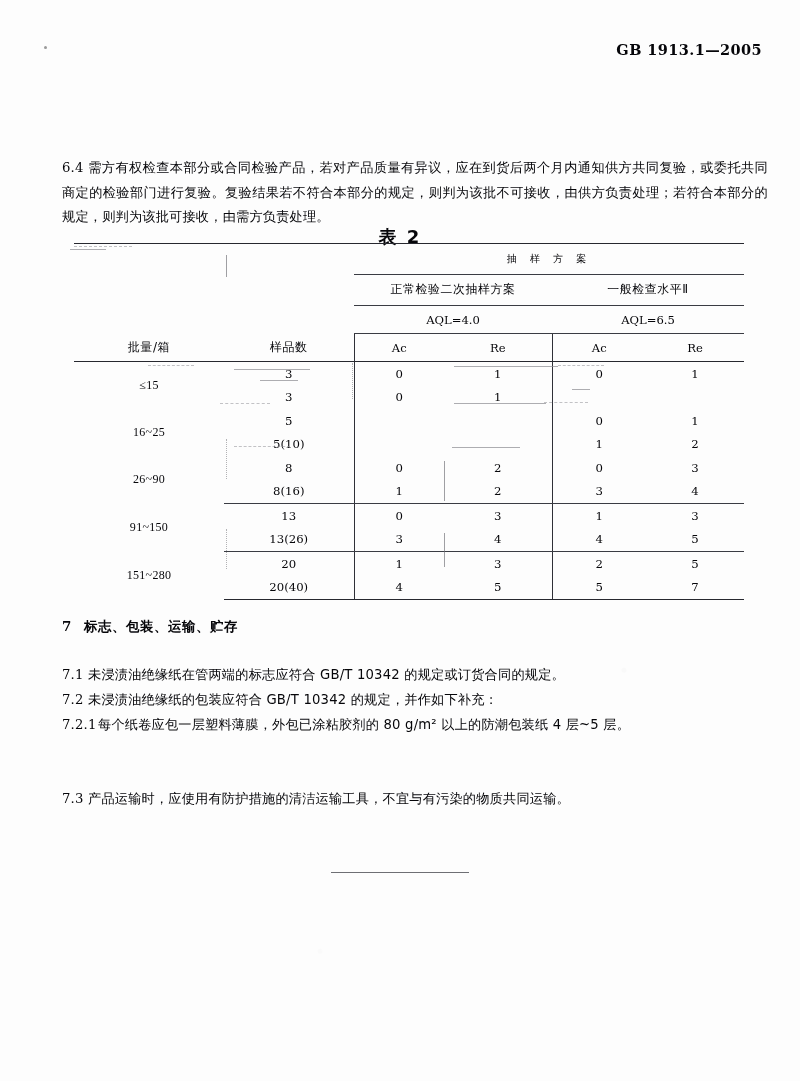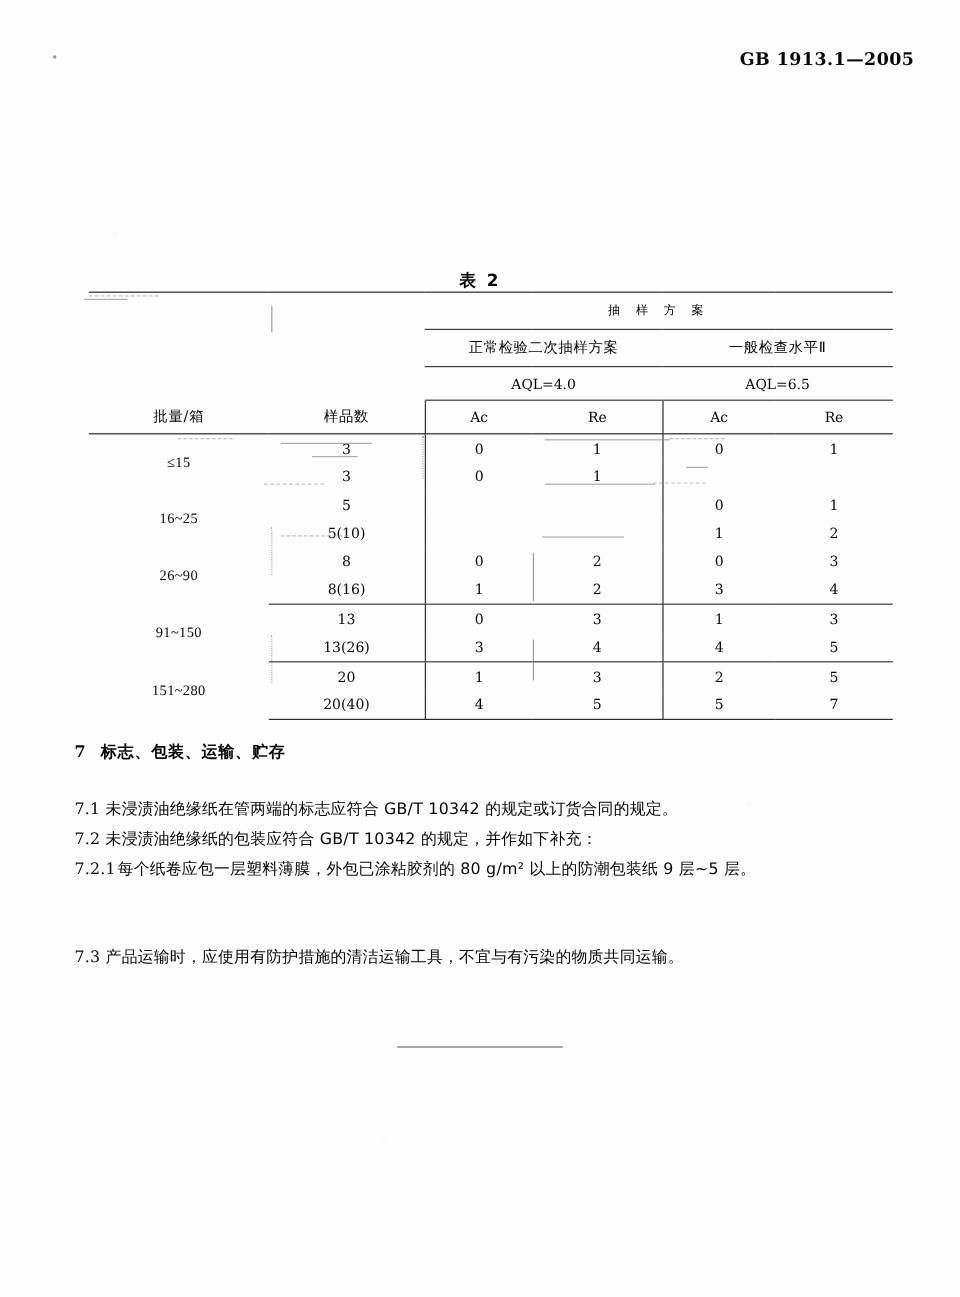--- a/index.html
+++ b/index.html
@@ -69,21 +69,21 @@
     font-family: "DejaVu Serif", "Liberation Serif", serif;
   }
 
   
   #table-caption {
     position: absolute;
     top: 225px;
     left: 0;
     width: 800px;
     text-align: center;
-    font-size: 14px;
+    font-size: 18px;
     font-weight: bold;
     letter-spacing: 2px;
   }
   #tbl-wrap {
     position: absolute;
     top: 243px;
     left: 74px;
     width: 670px;
   }
   table.plan {
@@ -199,20 +199,23 @@
 </head>
 <body>
 
 <div id="page">
 
   <div id="corner-speck"></div>
 
   <div id="std-header" class="ink">GB 1913.1—2005</div>
 
 
+  <div class="para ink" style="top:156px;">
+    <span class="num">6.4</span><span>需方有权检查本部分或合同检验产品，若对产品质量有异议，应在到货后两个月内通知供方共同复验，或委托共同商定的检验部门进行复验。复验结果若不符合本部分的规定，则判为该批不可接收，由供方负责处理；若符合本部分的规定，则判为该批可接收，由需方负责处理。</span>
+  </div>
 
   <div id="table-caption" class="ink">表 2</div>
 
   <div id="tbl-wrap">
     <table class="plan ink">
       <colgroup>
         <col style="width:150px">
         <col style="width:130px">
         <col style="width:90px">
         <col style="width:108px">
@@ -352,21 +355,21 @@
     <span class="num">7</span><span>标志、包装、运输、贮存</span>
   </div>
 
   <div class="para ink" style="top:663px;">
     <span class="num">7.1</span><span>未浸渍油绝缘纸在管两端的标志应符合 GB/T 10342 的规定或订货合同的规定。</span>
   </div>
   <div class="para ink" style="top:688px;">
     <span class="num">7.2</span><span>未浸渍油绝缘纸的包装应符合 GB/T 10342 的规定，并作如下补充：</span>
   </div>
   <div class="para ink" style="top:713px;">
-    <span class="num" style="min-width:36px;">7.2.1</span><span>每个纸卷应包一层塑料薄膜，外包已涂粘胶剂的 80 g/m² 以上的防潮包装纸 9 层~5 层。</span>
+    <span class="num" style="min-width:36px;">7.2.1</span><span>每个纸卷应包一层塑料薄膜，外包已涂粘胶剂的 80 g/m² 以上的防潮包装纸 4 层~5 层。</span>
   </div>
   <div class="para ink" style="top:787px;">
     <span class="num">7.3</span><span>产品运输时，应使用有防护措施的清洁运输工具，不宜与有污染的物质共同运输。</span>
   </div>
 
   <div id="bottom-rule"></div>
 
 </div>
 
 </body></html>

